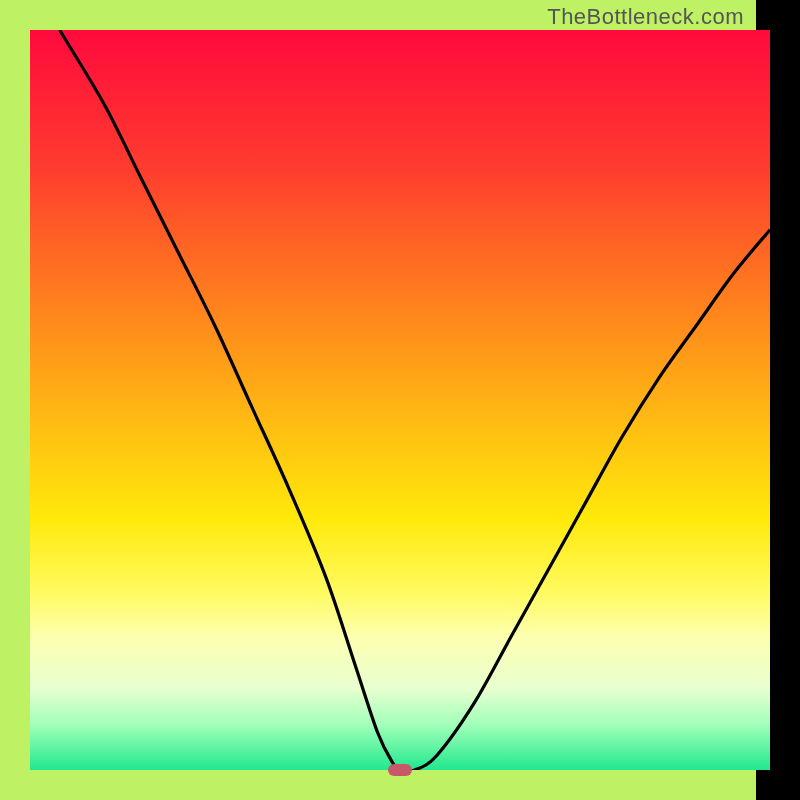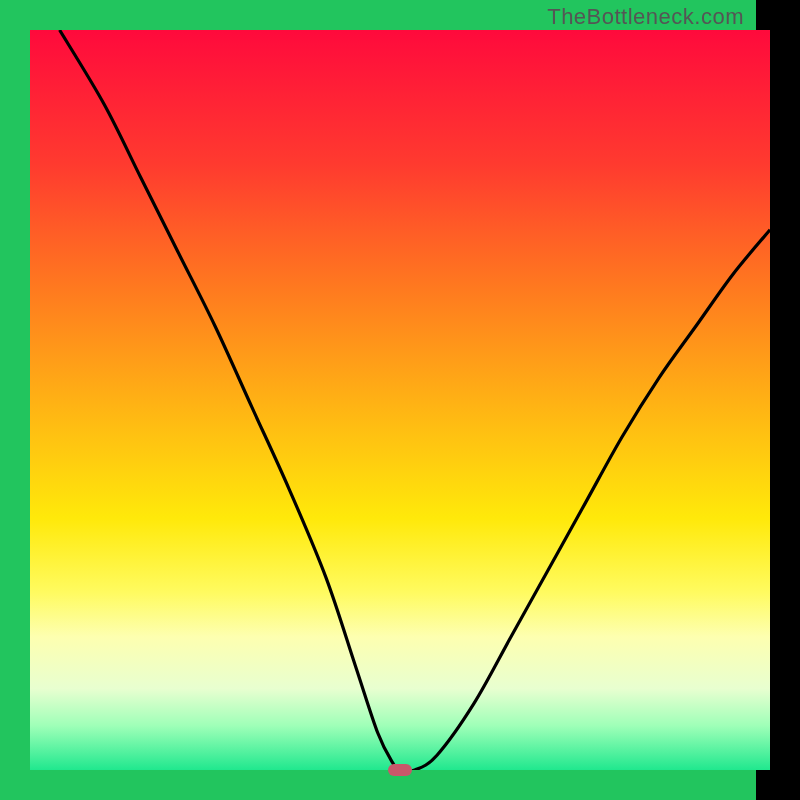--- a/index.html
+++ b/index.html
@@ -8,21 +8,21 @@
     width: 800px;
     height: 800px;
     background: #000;
     font-family: Arial, Helvetica, sans-serif;
     overflow: hidden;
   }
   .frame {
     position: relative;
     width: 756px;
     height: 800px;
-    background: #22c55e;
+    background: #bef264;
   }
   .plot-area {
     position: absolute;
     left: 30px;
     top: 30px;
     width: 740px;
     height: 740px;
     background: linear-gradient(
       to bottom,
       #ff0a3c 0%,

